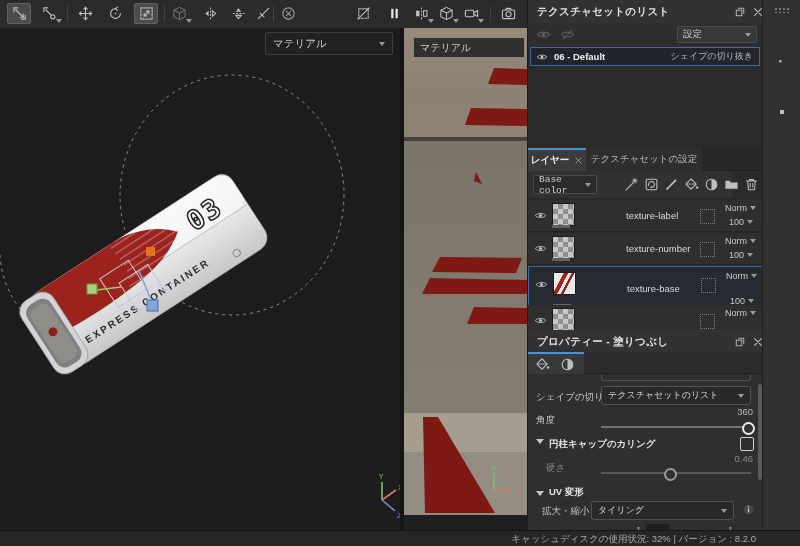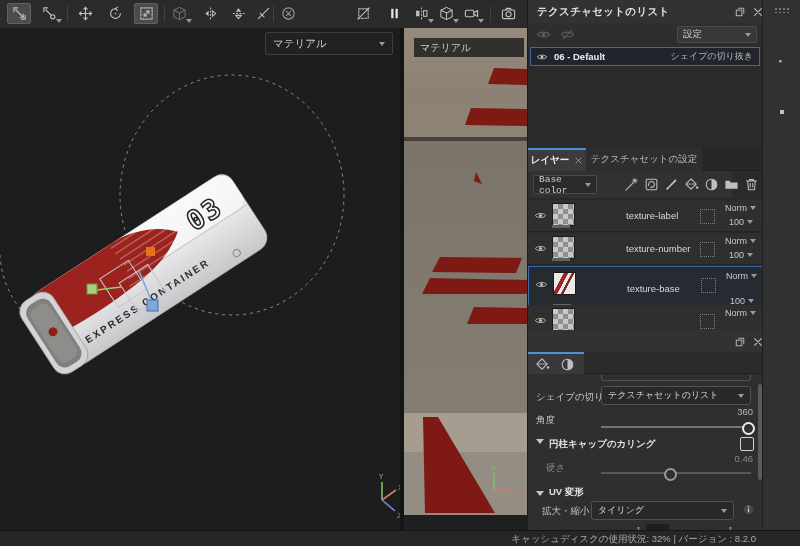--- a/index.html
+++ b/index.html
@@ -623,20 +623,21 @@
         <div class="dotsq"></div>
         <div class="blend">
             <span>Norm</span>
             <span class="chev"></span>
           </div>
       </div>
     </div>
 
     <div class="props">
       <div class="phead" style="top:0">
+        <span class="ttl">プロパティー - 塗りつぶし</span>
         <div class="hbtn" style="left:204px">
             <svg class="ic" style="width:12px;height:12px">
               <use href="#i-popout"></use>
             </svg>
           </div>
         <div class="hbtn" style="left:222px">
             <svg class="ic" style="width:12px;height:12px">
               <use href="#i-close"></use>
             </svg>
           </div>

